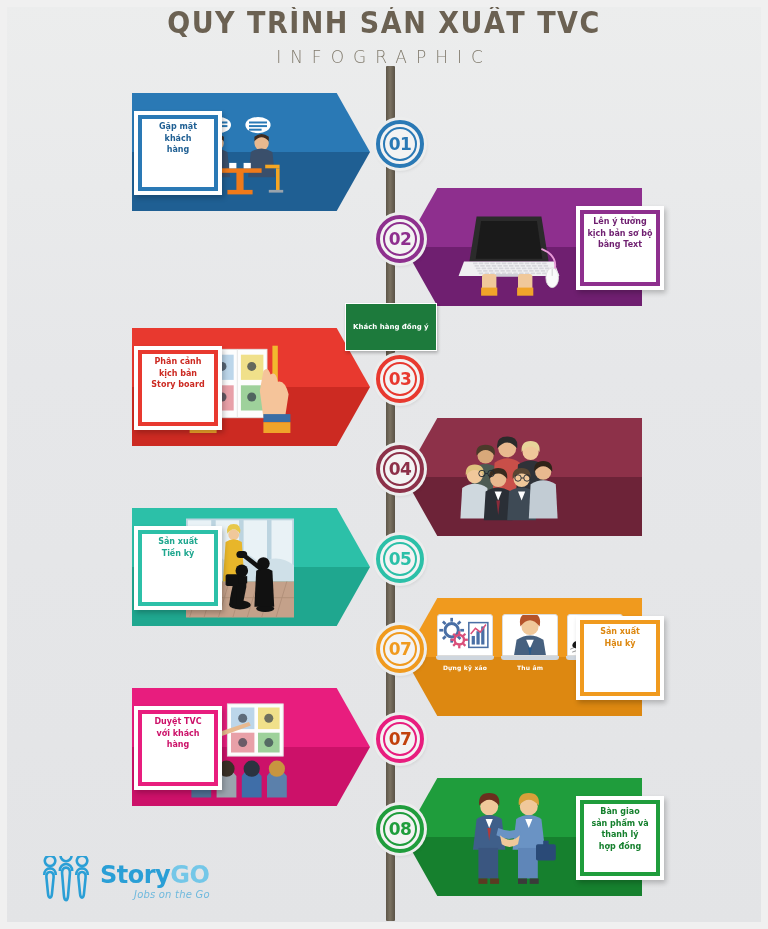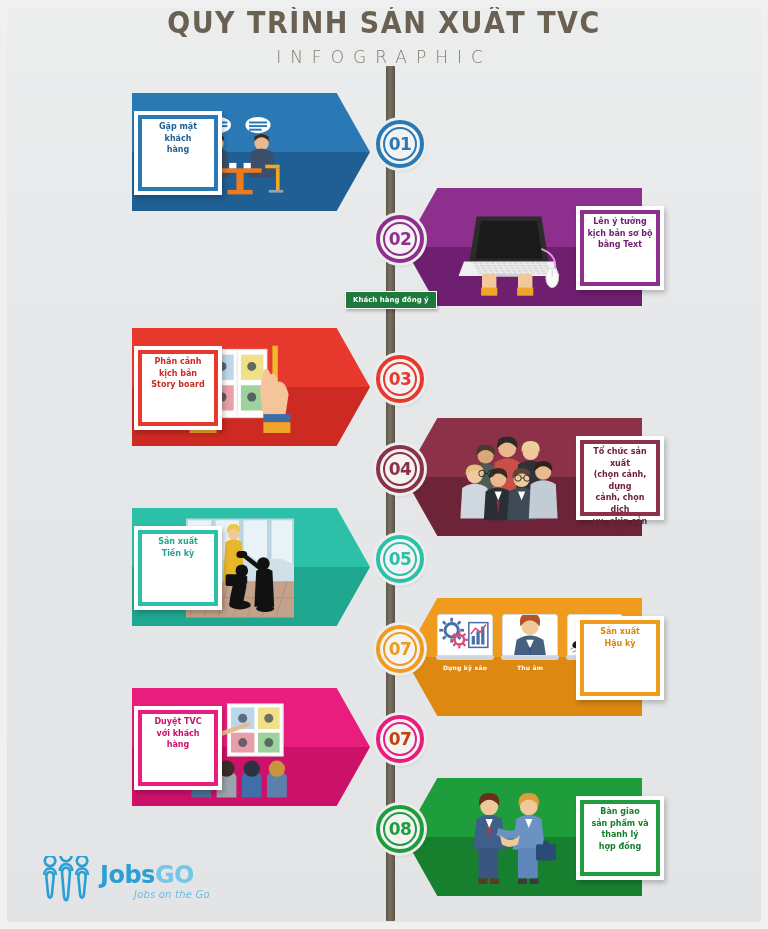--- a/index.html
+++ b/index.html
@@ -159,27 +159,27 @@
     font-weight: bold;
     letter-spacing: -0.5px;
     position: relative;
     z-index: 2;
   }
 
   
   .note {
     position: absolute;
     left: 345px;
-    top: 291px;
+    top: 303px;
     z-index: 9;
     background: #1d7a3c;
     color: #fff;
     font-size: 7px;
     font-weight: bold;
-    padding: 4px 7px;
+    padding: 19px 7px;
     border: 1px solid #ffffff;
     white-space: nowrap;
     box-shadow: 1px 2px 3px rgba(0,0,0,0.25);
   }
 
   
   .subitems {
     position: absolute;
     left: 437px;
     top: 16px;
@@ -453,28 +453,20 @@
           <g stroke="#1e2630" stroke-width="1" fill="none">
                 <circle cx="70" cy="55" r="3.6"></circle>
                 <circle cx="80" cy="55" r="3.6"></circle>
                 <line x1="73.6" y1="55" x2="76.4" y2="55"></line>
               </g>
           <path d="M44 70 l4 10 4-10Z" fill="#fff"></path>
               <path d="M46 80 l2 16 2-16Z" fill="#8a2b3a"></path>
           <path d="M70 70 l4 10 4-10Z" fill="#fff"></path>
         </g>
           </svg></div>
-        <div class="labelbox" style="color: rgb(141, 49, 73);">
-          <div class="inner">
-      <div class="txt" style="color:#6d2338">Tổ chức sản xuất
-(chọn cảnh, dựng
-cảnh, chọn dịch
-vụ, ekip sản xuất</div>
-    </div>
-        </div>
         <div class="badge" style="color: rgb(141, 49, 73);">
           <span class="num" style="color:#8d3149">04</span>
         </div>
       </div>
       <div class="step left" style="top: 508px;">
         <div class="band">
           <div class="top-half" style="background:#2cc0a8"></div>
           <div class="bot-half" style="background:#1fa78f"></div>
         </div>
         <div class="illus"><svg viewBox="0 0 120 110" width="100%" height="100%">
@@ -720,19 +712,19 @@
         <path d="M10 16 c-2.6 0-3.9 2.2-3.6 5.4 l1.6 16 c0.2 2.6 1 4.2 2 4.2 s1.8-1.6 2-4.2 l1.6-16 c0.3-3.2-1-5.4-3.6-5.4 Z"></path>
         <path d="M26 5.2 a5.4 5.4 0 1 1 0.1 0 Z"></path>
         <path d="M19.8 15 c0-4.2 2.8-7 6.2-7 s6.2 2.8 6.2 7"></path>
         <path d="M26 11.6 c-2.8 0-4.2 2.4-3.9 5.8 l1.8 22 c0.2 3 1.2 4.8 2.1 4.8 s1.9-1.8 2.1-4.8 l1.8-22 c0.3-3.4-1.1-5.8-3.9-5.8 Z"></path>
         <path d="M42 10 a5.2 5.2 0 1 1 0.1 0 Z"></path>
         <path d="M36.2 19 c0-4 2.6-6.6 5.8-6.6 s5.8 2.6 5.8 6.6"></path>
         <path d="M42 16 c-2.6 0-3.9 2.2-3.6 5.4 l1.6 16 c0.2 2.6 1 4.2 2 4.2 s1.8-1.6 2-4.2 l1.6-16 c0.3-3.2-1-5.4-3.6-5.4 Z"></path>
       </g>
     </svg>
     <div class="logo-text">
-      <div class="logo-name"><span>Jobs</span><span class="go">GO</span></div>
+      <div class="logo-name"><span>Story</span><span class="go">GO</span></div>
       <div class="logo-tag">Jobs on the Go</div>
     </div>
   </div>
 
   <div class="white-frame"></div>
 </div>
 
 </body></html>

